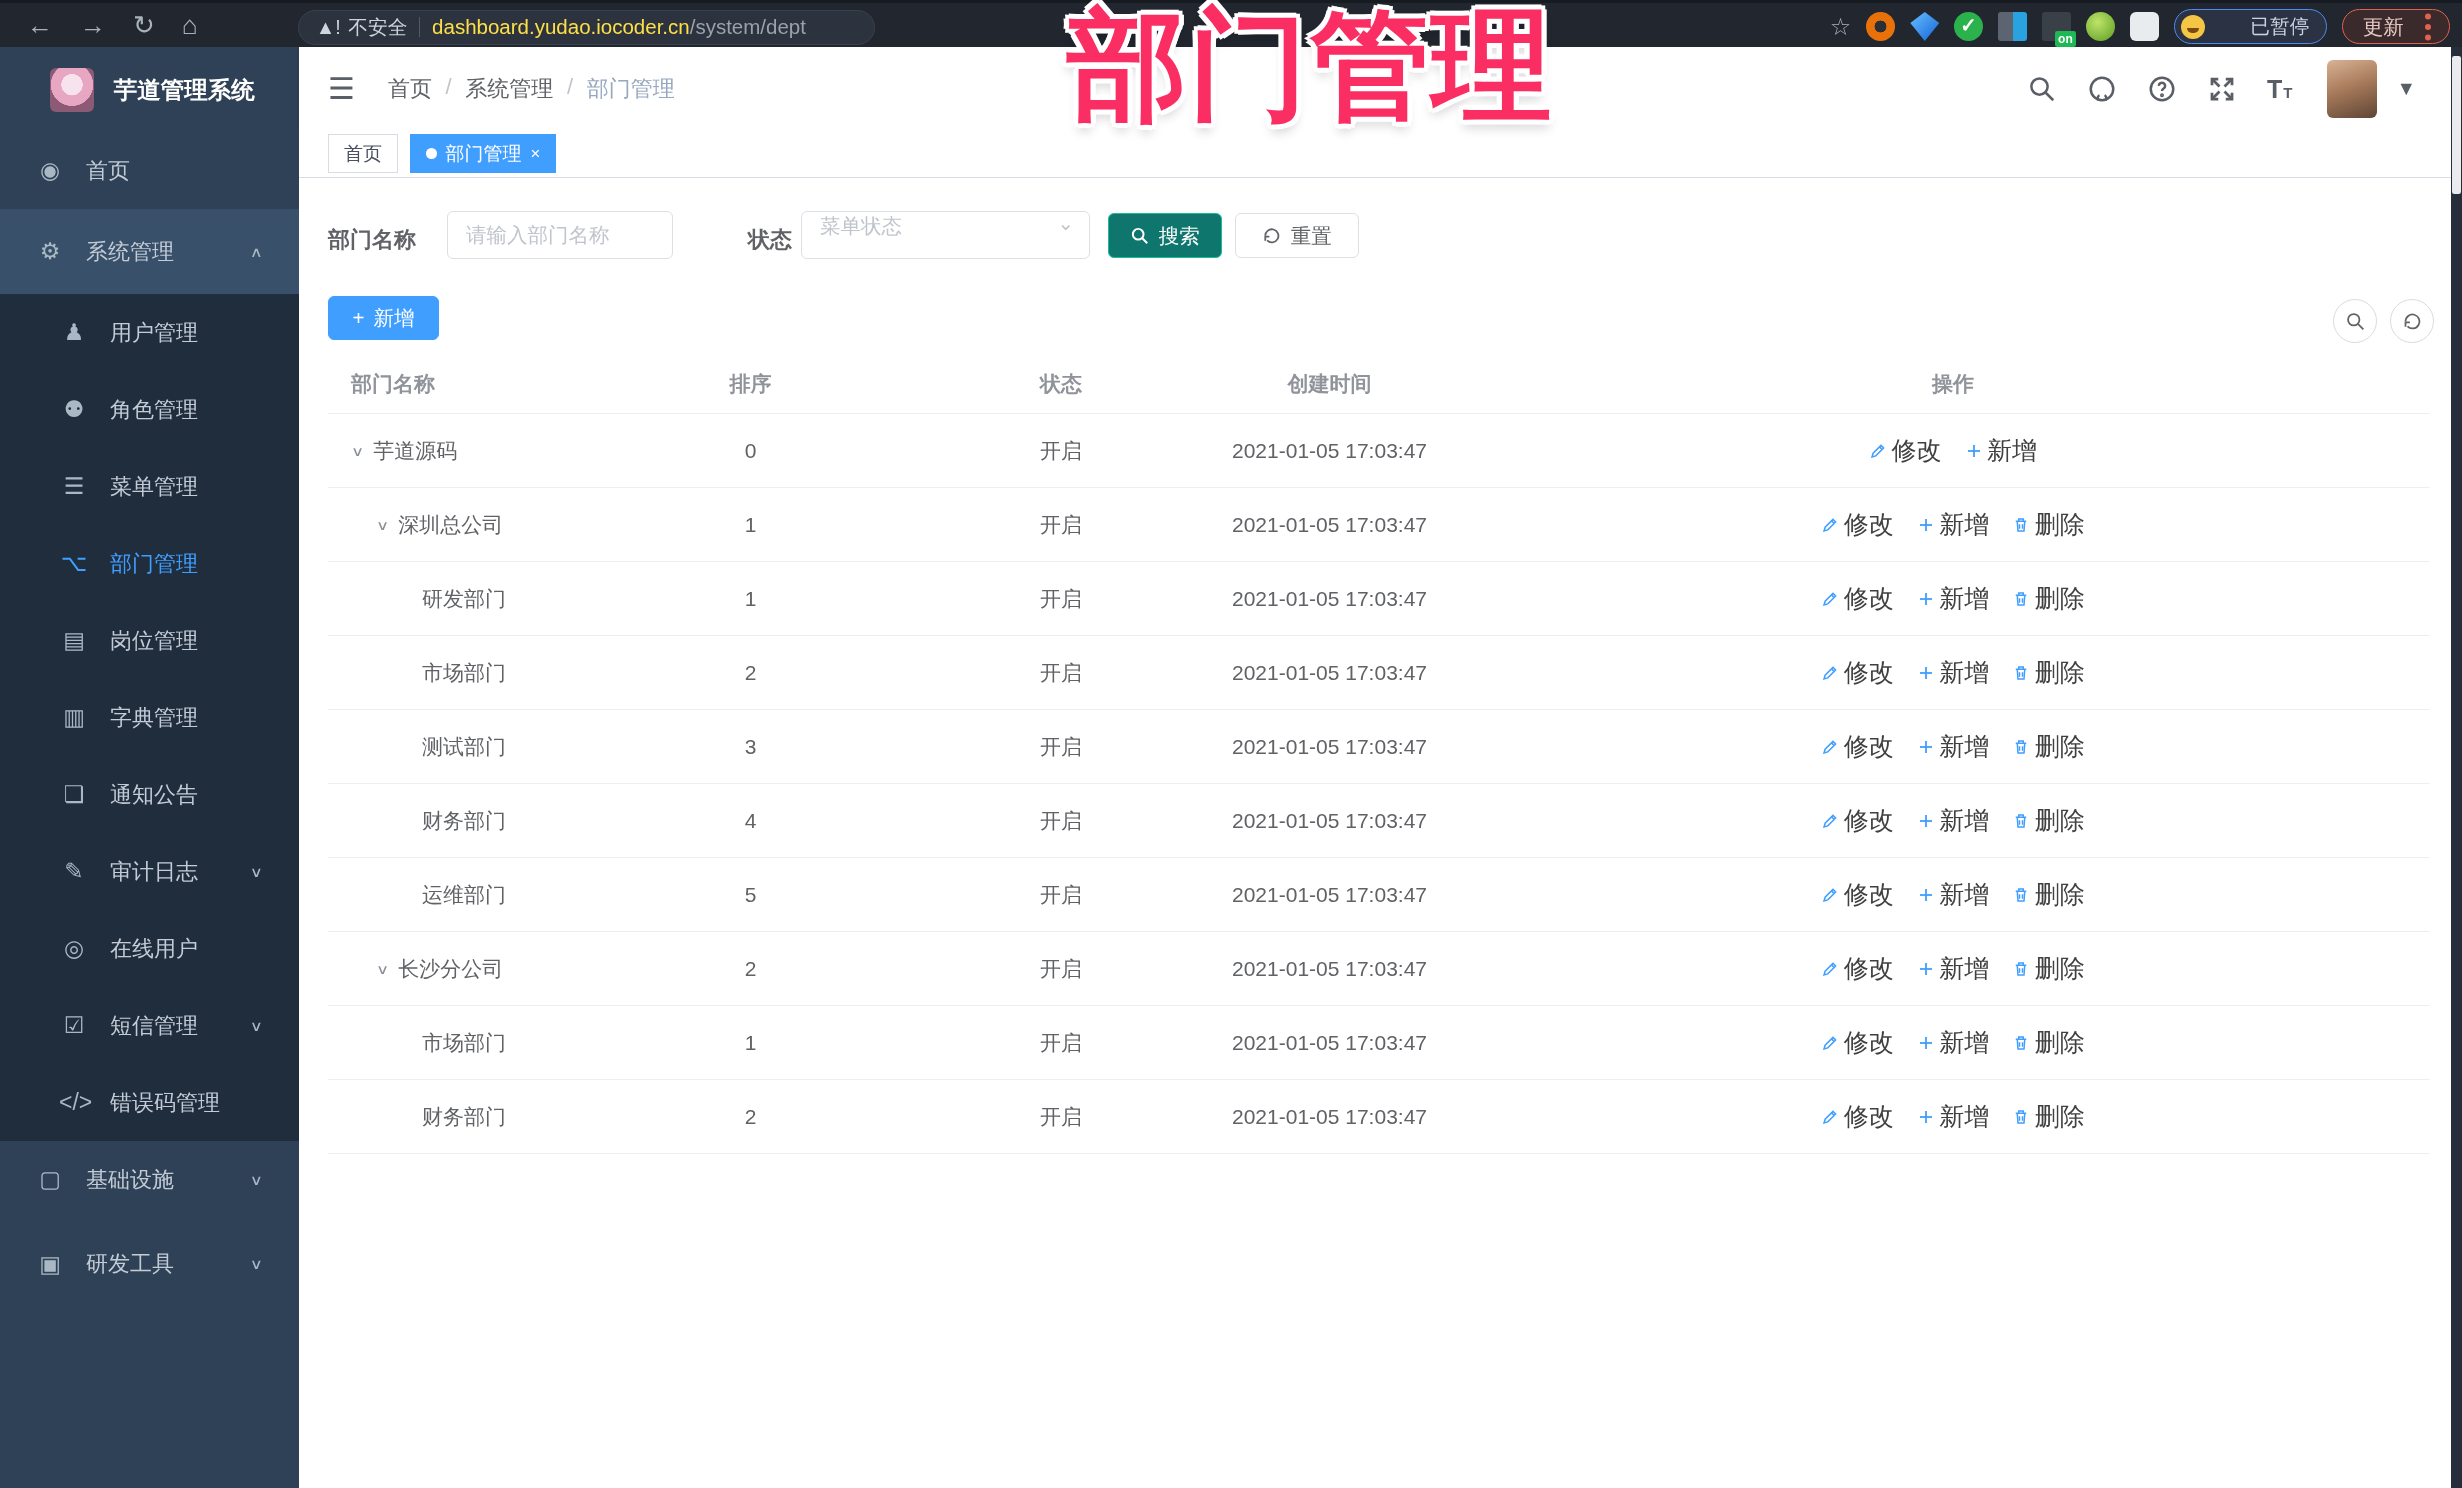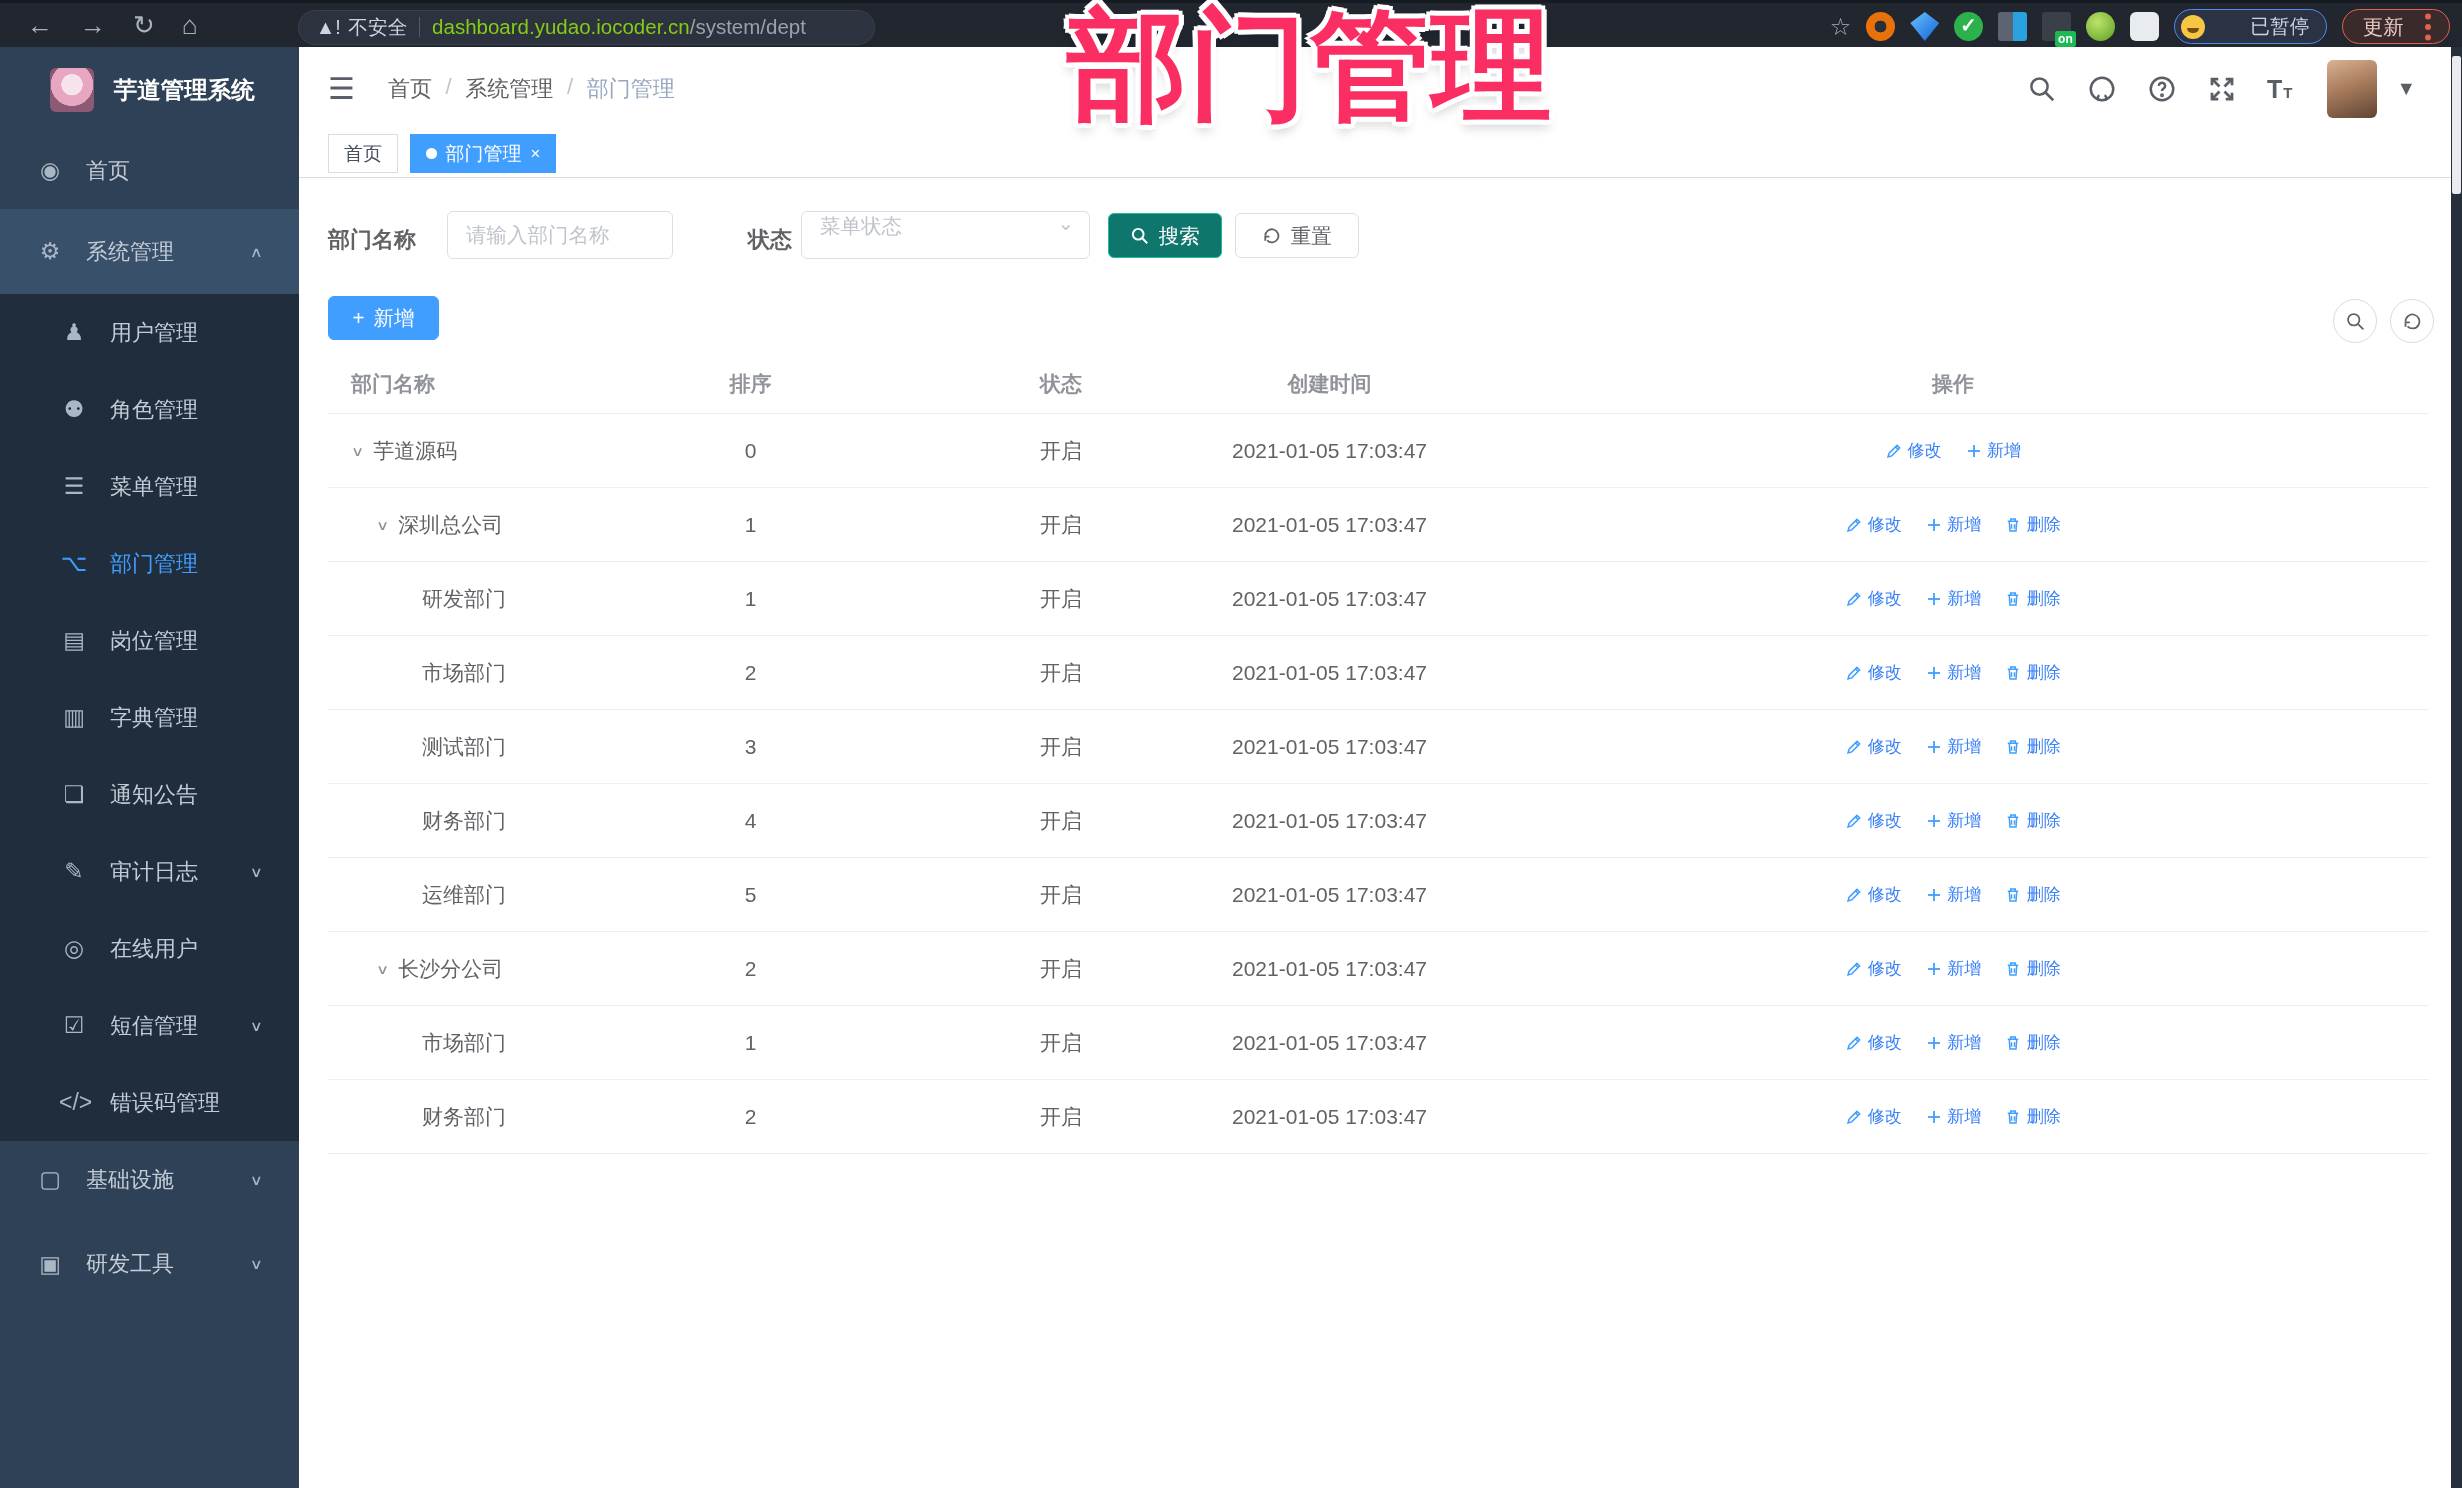--- a/index.html
+++ b/index.html
@@ -9,21 +9,21 @@
   
   .browser-bar { position:absolute; left:0; top:0; width:2462px; height:47px;
     background:#21262f; border-top:3px solid #161a21; display:flex; align-items:center; }
   .bicon { color:#a9b1bb; font-size:26px; margin-left:27px; line-height:1; }
   .url-pill { position:absolute; left:298px; top:6.8px; width:577px; height:35px;
     background:#2c323e; border:0.8px solid #3a414e; border-radius:17.4px;
     display:flex; align-items:center; padding-left:16.7px; }
   .warn { color:#cdd4dd; font-size:19.7px; margin-right:7.6px; }
   .sec-label { color:#cdd4dd; font-size:19.7px; }
   .url-div { width:0.8px; height:19.7px; background:#545b66; margin:0 12px; }
-  .host { color:#84cc16; font-size:20.5px; }
+  .host { color:#fde047; font-size:20.5px; }
   .path { color:#9aa2ac; font-size:20.5px; }
   .browser-right { position:absolute; right:12px; top:0; height:47px;
     display:flex; align-items:center; gap:15px; }
   .star { color:#a9b1bb; font-size:24px; }
   .ext { width:29px; height:29px; border-radius:50%; position:relative; }
   .ext-orange { background:radial-gradient(circle at 50% 50%, #2a2f38 28%, #e8710a 30%); }
   .ext-pin { border-radius:4.5px; background:linear-gradient(135deg,#69c0ff 0%,#1464d8 100%);
     clip-path:polygon(50% 0,100% 38%,50% 100%,0 38%); }
   .ext-v { background:#2bb24c; }
   .ext-v::after { content:"✓"; position:absolute; left:6px; top:1.5px; color:#fff; font-size:19.7px; font-weight:bold; }
@@ -113,21 +113,21 @@
   .table { position:absolute; left:29px; top:177px; width:2101px; }
   .t-row { display:flex; border-bottom:0.8px solid #ebeef5; align-items:center; background:#fff; }
   .t-head { height:59px; }
   .t-head .t-cell { color:#909399; font-weight:bold; }
   .t-body-row { height:74px; }
   .t-cell { font-size:21px; color:#606266; text-align:center; }
   .c0 { width:233px; text-align:left; display:flex; align-items:center; }
   .c1 { width:379px; } .c2 { width:242px; } .c3 { width:295px; } .c4 { width:952px; }
   .tree-arrow { color:#8a9099; font-size:18px; margin-right:9px; transform:scaleY(.75); }
   .actions { display:flex; justify-content:center; gap:23px; align-items:center; }
-  .act { color:#3b82f6; font-size:17px; display:flex; align-items:center; gap:4.5px; cursor:pointer; }
+  .act { color:#404040; font-size:25px; display:flex; align-items:center; gap:4.5px; cursor:pointer; }
   .act svg { width:18px; height:18px; }
 
   
   .overlay-title { position:absolute; left:1067px; top:-13.6px; font-size:120px; font-weight:bold;
     color:#fa2e62; z-index:50; letter-spacing:1.5px;
     text-shadow:-5.3px 0 0 #fff, 5.3px 0 0 #fff, 0 -5.3px 0 #fff, 0 5.3px 0 #fff,
       -3.8px -3.8px 0 #fff, 3.8px 3.8px 0 #fff, -3.8px 3.8px 0 #fff, 3.8px -3.8px 0 #fff,
       0 7.6px 10.6px rgba(0,0,0,.18); }
 
   

